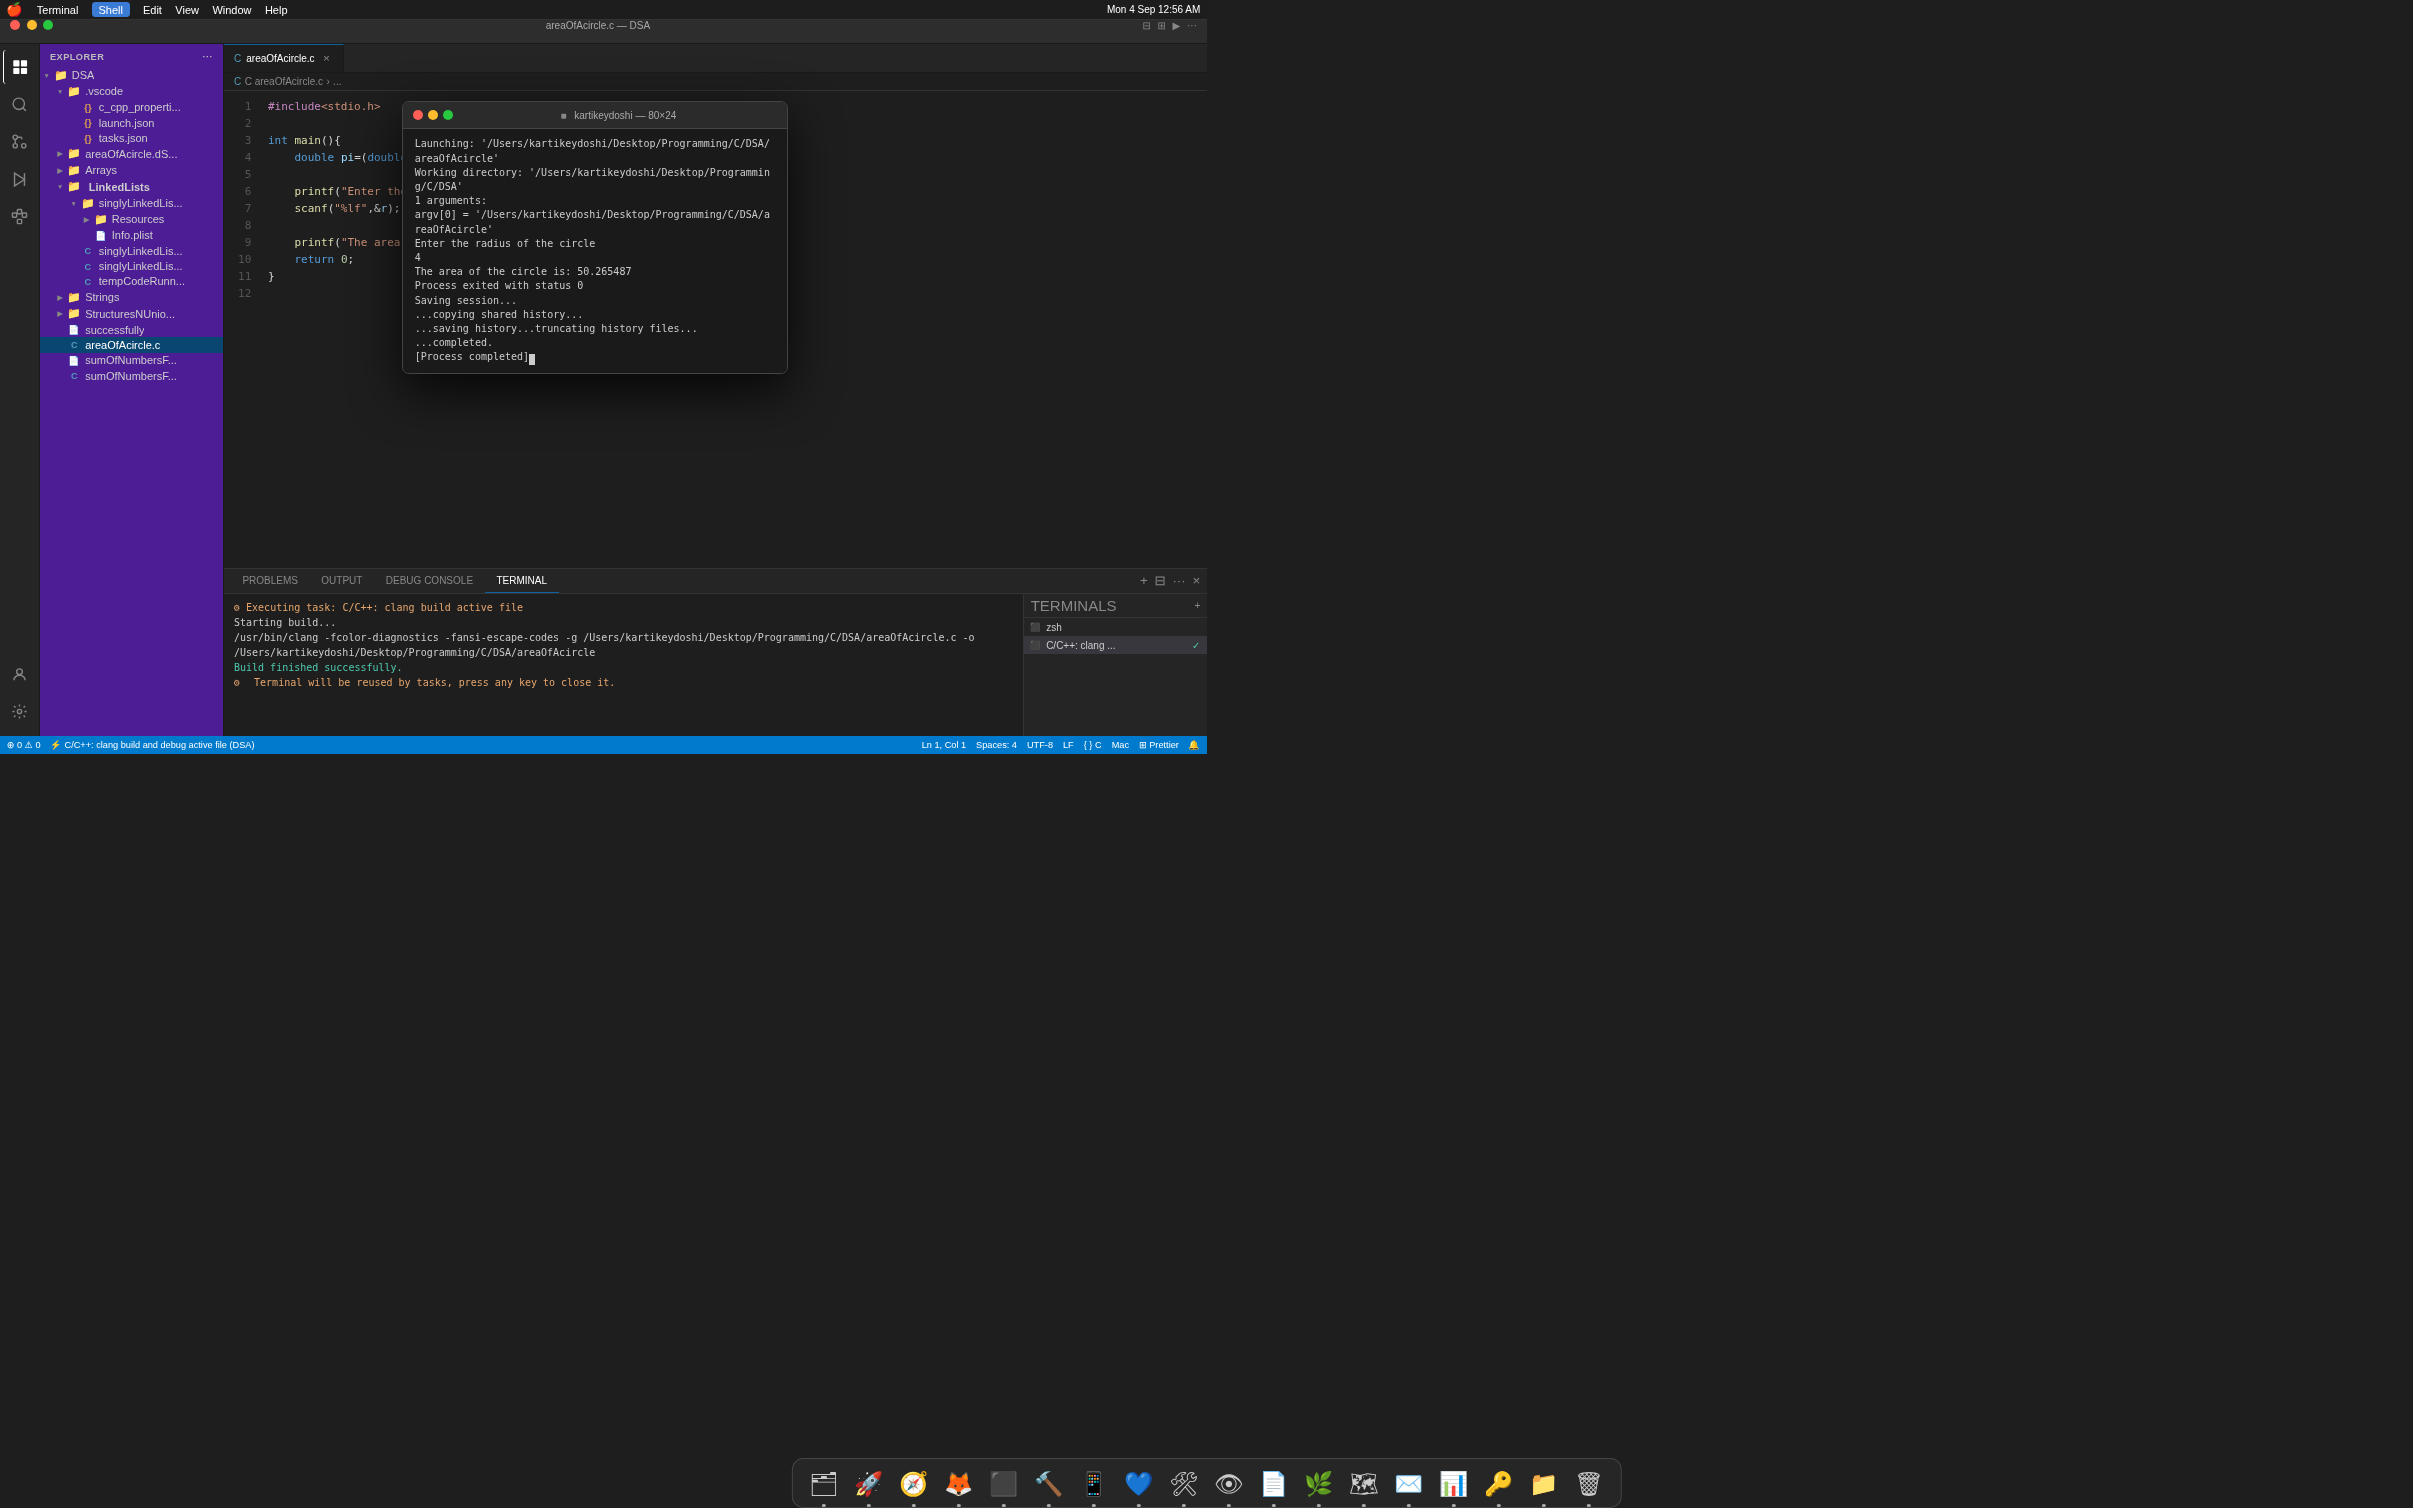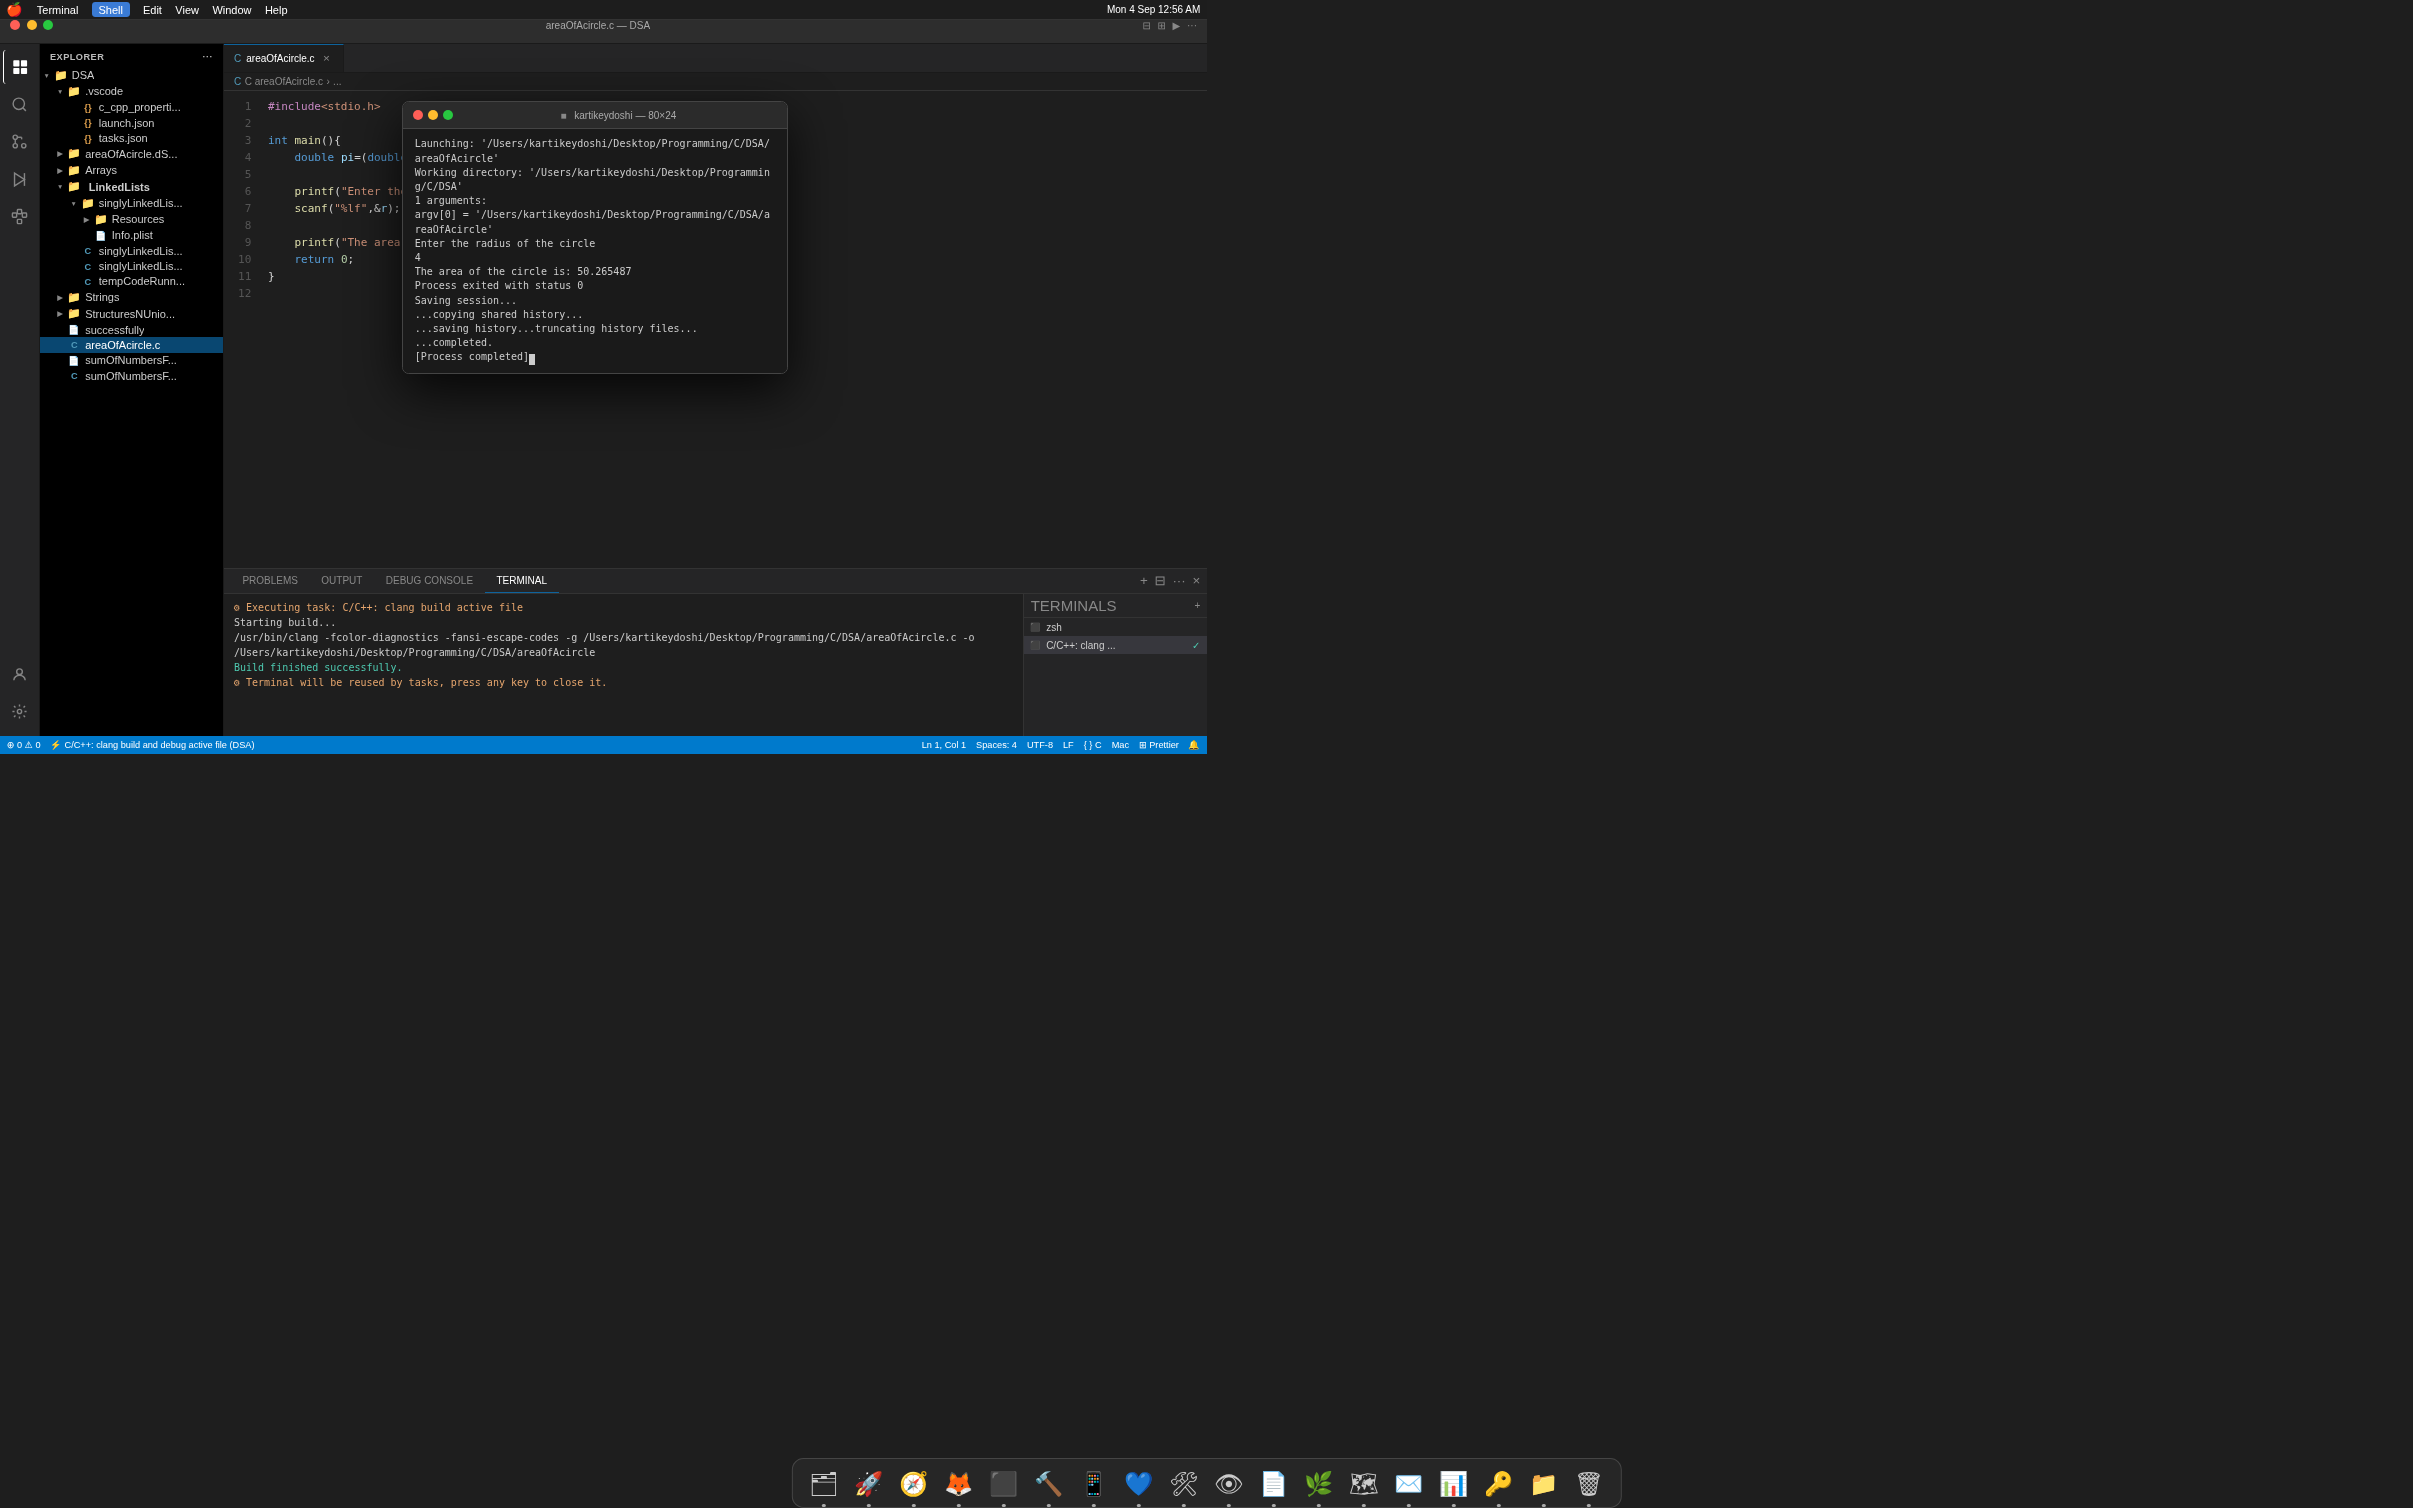--- a/index.html
+++ b/index.html
@@ -92,21 +92,21 @@
       cursor: pointer;
       border-radius: 3.4px;
       font-size: 15px;
     }
     .activity-icon.active { color: #fff; border-left: 1.7px solid #fff; }
     .activity-bottom { margin-top: auto; }
 
     
     .sidebar {
       width: 184px;
-      background: #000000;
+      background: #4c1d95;
       border-right: 0.8px solid #1a1a1a;
       overflow-y: auto;
       font-size: 10px;
     }
     .sidebar-header {
       padding: 8.4px 10px 5px;
       font-size: 9.2px;
       font-weight: 700;
       color: #bbb;
       letter-spacing: 0.05em;
@@ -670,21 +670,21 @@
           </div>
         </div>
         <div style="display:flex;flex:1;overflow:hidden;">
           <div class="panel-content" id="terminal-content">
               <div><span style="color:#e5a56d;">⚙</span><span style="color:#e5a56d;"> Executing task: C/C++: clang build active file</span></div>
               <div style="color: rgb(204, 204, 204);"> </div>
               <div style="color: rgb(204, 204, 204);">Starting build...</div>
               <div style="color: rgb(204, 204, 204);">/usr/bin/clang -fcolor-diagnostics -fansi-escape-codes -g /Users/kartikeydoshi/Desktop/Programming/C/DSA/areaOfAcircle.c -o /Users/kartikeydoshi/Desktop/Programming/C/DSA/areaOfAcircle</div>
               <div style="color: rgb(204, 204, 204);"> </div>
               <div><span style="color:#4ec9b0;">Build finished successfully.</span></div>
-              <div><span style="color:#e5a56d;">⚙</span><span style="color:#e5a56d;"> Terminal will be reused by tasks, press any key to close it.</span></div>
+              <div><span style="color:#e5a56d;">⚙</span><span style="color:#e5a56d;margin-left:8px;"> Terminal will be reused by tasks, press any key to close it.</span></div>
               <div style="color: rgb(204, 204, 204);"> </div>
             </div>
           <div class="panel-right" id="terminal-list">
               <div class="panel-right-header">
                 <span style="color:#888;font-size:15px;">TERMINALS</span>
                 <span style="margin-left:auto;color:#888;">+</span>
               </div>
               <div class="terminal-list-item">
                 <span style="color:#888;font-size:8.4px;">⬛</span>
                 <span>zsh</span>

